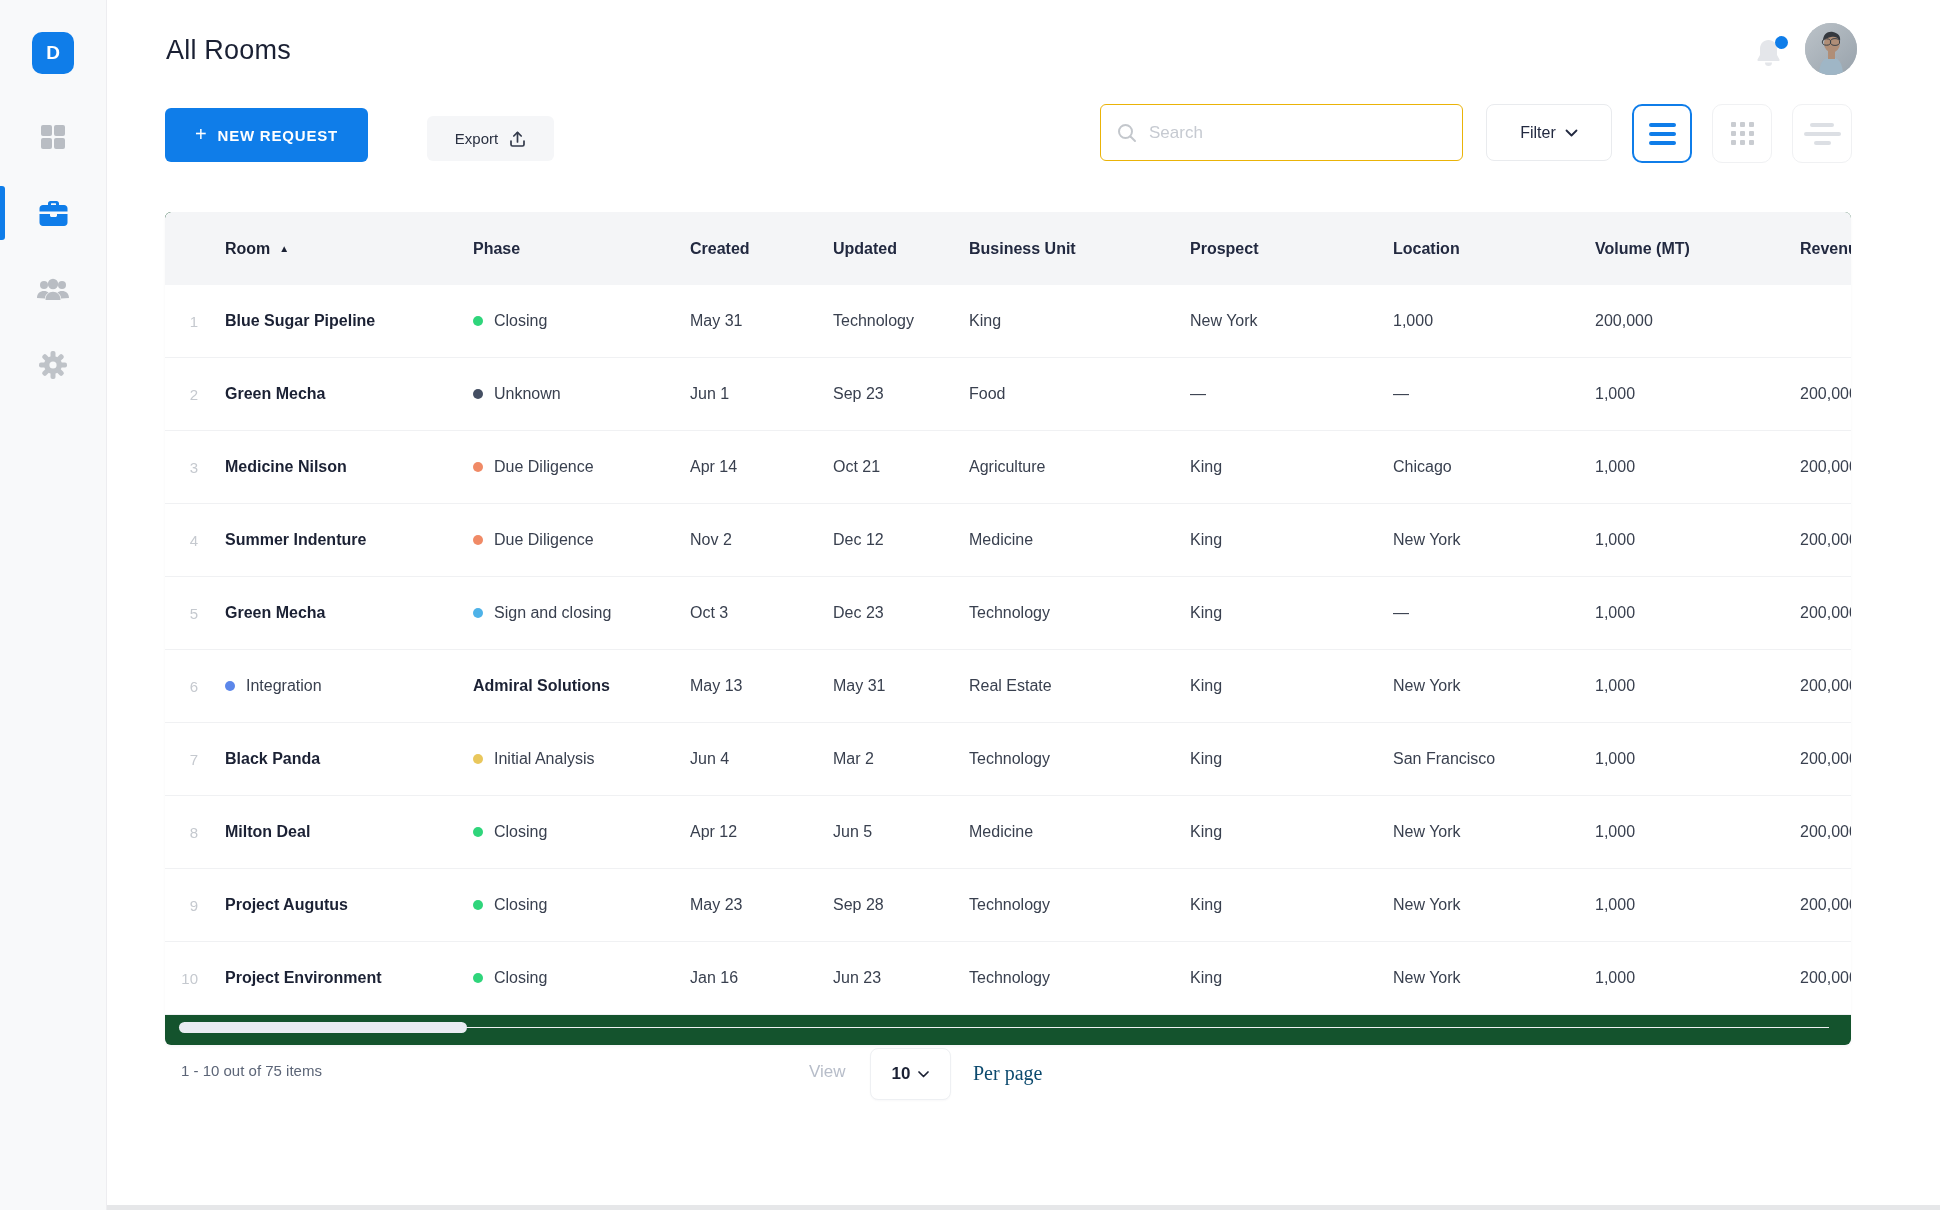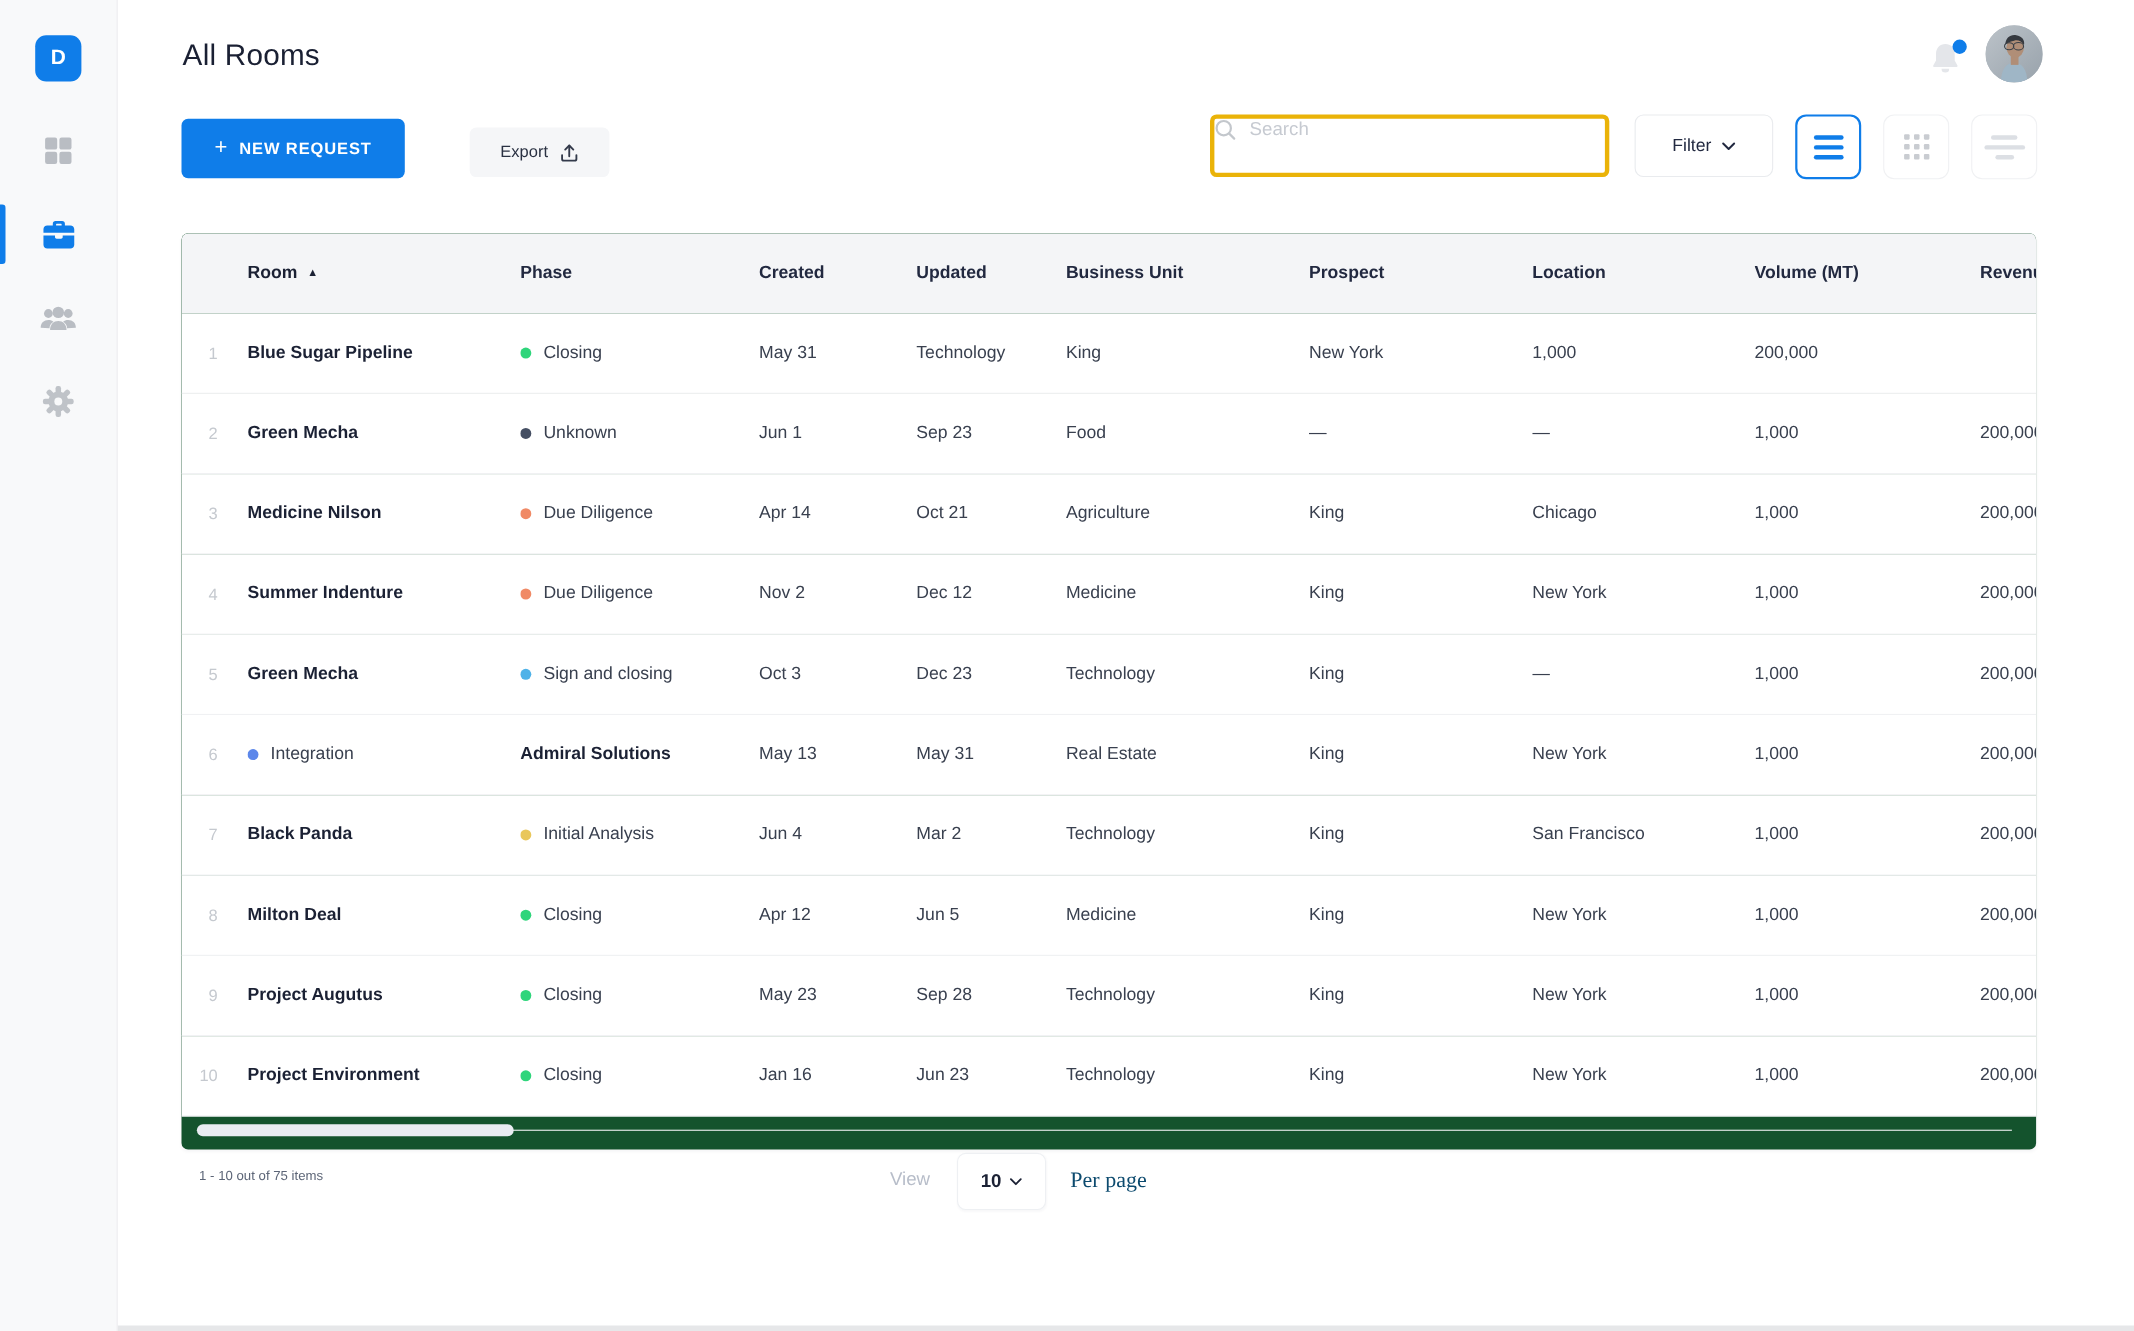--- a/index.html
+++ b/index.html
@@ -36,22 +36,22 @@
                  font-weight:700; letter-spacing:0.8px; display:flex; align-items:center;
                  justify-content:center; gap:10px; cursor:pointer;
                  font-family:"Liberation Sans", sans-serif; }
   .btn-primary .plus { font-size:20px; font-weight:400; margin-top:-2px; }
   .btn-export { position:absolute; left:320px; top:116px; width:127px; height:45px;
                 background:#f5f6f8; border:none; border-radius:6px; color:#2a3142;
                 font-size:15px; font-weight:500; display:flex; align-items:center;
                 justify-content:center; gap:11px; cursor:pointer;
                 font-family:"Liberation Sans", sans-serif; }
   .search { position:absolute; left:993px; top:104px; width:363px; height:57px;
-            border:4px solid #eab308; border-radius:6px; background:#fff; display:flex;
-            align-items:flex-start; gap:12px; }
+            border:1px solid #eab308; border-radius:6px; background:#fff; display:flex;
+            align-items:center; padding-left:16px; gap:12px; }
   .search input { border:none; outline:none; flex:1; font-size:17px; color:#394050;
                   font-family:"Liberation Sans", sans-serif; background:transparent; }
   .search input::placeholder { color:#c6cad1; }
   .btn-filter { position:absolute; left:1379px; top:104px; width:126px; height:57px;
                 background:#fff; border:1px solid #e9ebee; border-radius:8px; color:#222940;
                 font-size:16px; font-weight:500; display:flex; align-items:center;
                 justify-content:center; gap:9px; cursor:pointer;
                 font-family:"Liberation Sans", sans-serif; }
   .toggle { position:absolute; top:104px; width:60px; height:59px; background:#fff;
             border:1px solid #f0f1f3; border-radius:10px; display:flex; align-items:center;
@@ -82,21 +82,21 @@
   .c-num { justify-content:flex-end; padding-right:27px; color:#c5c9cf; font-size:15px; }
   .c-room { font-weight:700; color:#1b2134; }
   .dot { width:10px; height:10px; border-radius:50%; margin-right:11px; flex-shrink:0; }
   .hscroll { position:relative; height:11px; margin:7px 0 12px 14px; width:1660px; }
   .hscroll:before { content:""; position:absolute; left:0; right:10px; top:5px; height:1px;
                     background:#eef0f2; }
   .hthumb { position:absolute; left:0; top:0; width:288px; height:11px; border-radius:6px;
             background:#e9ecf2; cursor:pointer; }
 
   
-  .summary { position:absolute; left:74px; top:1062px; font-size:12px; color:#5c6577; }
+  .summary { position:absolute; left:74px; top:1062px; font-size:15px; color:#5c6577; }
   .view-label { position:absolute; left:702px; top:1062px; font-size:17px; color:#b7bdc9; }
   .per-page-select { position:absolute; left:763px; top:1048px; width:81px; height:52px;
             background:#fff; border:1px solid #eef0f3; border-radius:8px;
             box-shadow:0 1px 2px rgba(16,30,54,0.03); display:flex; align-items:center;
             justify-content:center; gap:8px; cursor:pointer; font-size:17px; font-weight:700;
             color:#1b2134; }
   .per-page-label { position:absolute; left:866px; top:1062px; font-size:20px; color:#0c4a6e;font-family:Liberation Serif, serif; }
 
   .bottom-edge { position:absolute; left:0; bottom:0; width:100%; height:5px; background:#e6e7e9; }
 </style>

